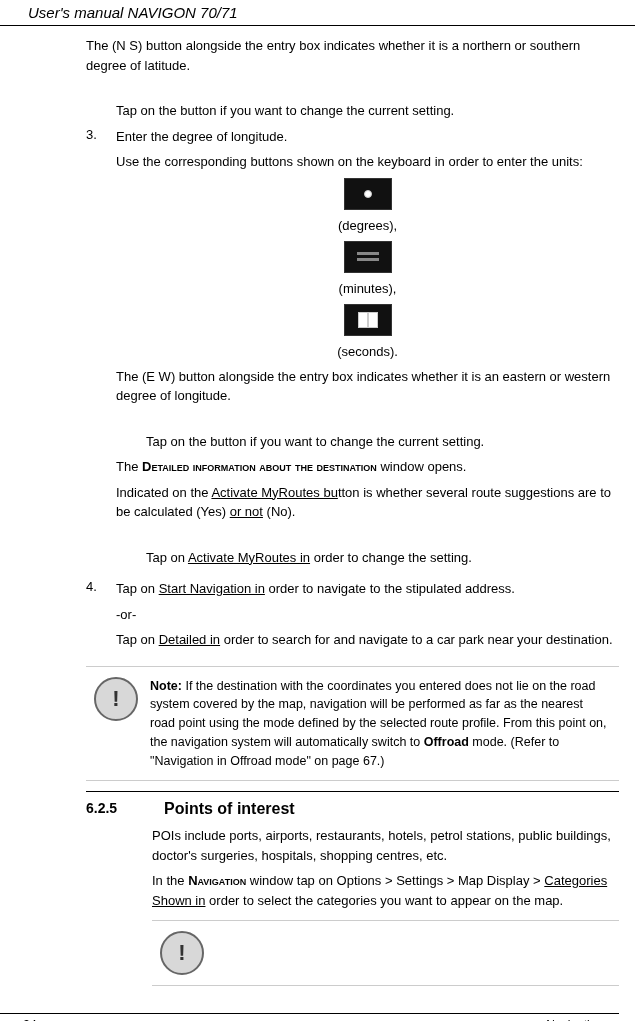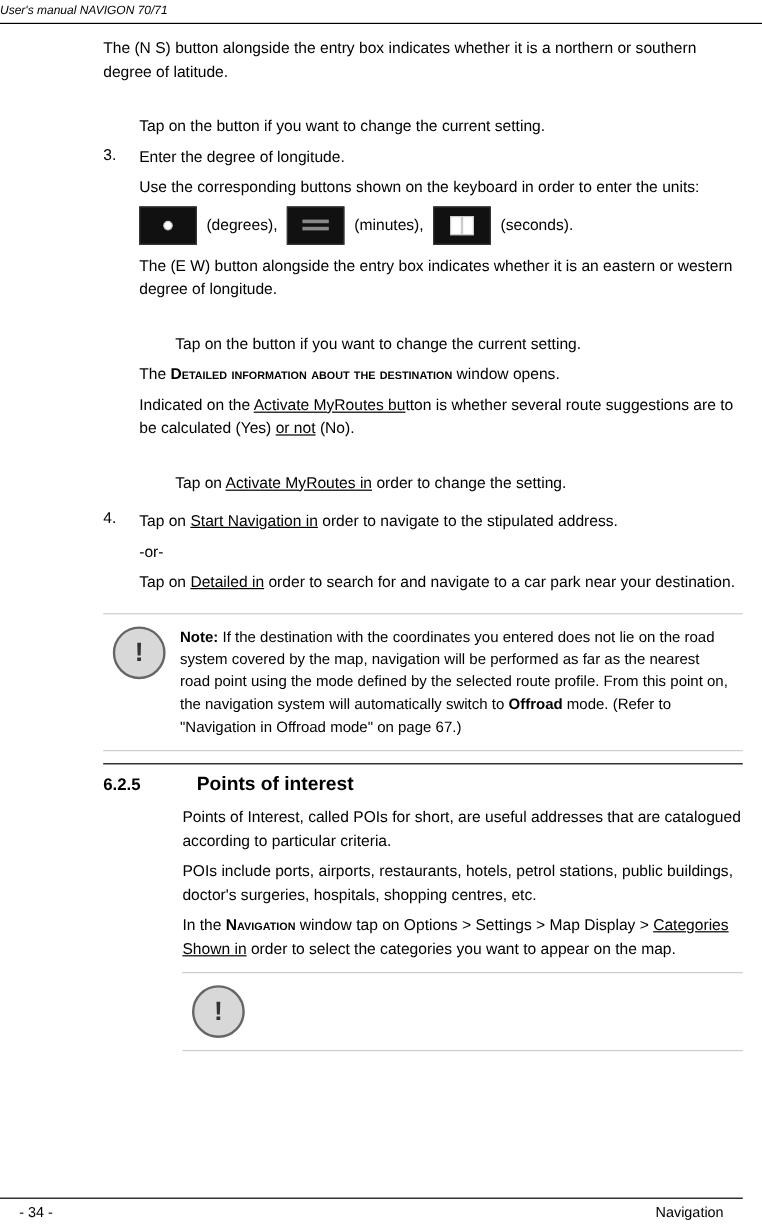--- a/index.html
+++ b/index.html
@@ -8,22 +8,22 @@
       font-size: 13px;
       color: #000;
       background: #fff;
       width: 635px;
       min-height: 1021px;
       position: relative;
     }
 
     .page-header {
       border-bottom: 1px solid #000;
-      padding: 4px 0;
-      font-size: 10px;
+      padding: 4px 28px;
+      font-size: 15px;
       font-style: italic;
     }
 
     .page-footer {
       position: absolute;
       bottom: 0;
       left: 0;
       right: 16px;
       border-top: 1px solid #000;
       padding: 4px 16px;
@@ -64,20 +64,21 @@
     p {
       margin-bottom: 6px;
       line-height: 1.5;
     }
 
     .icons-row {
       display: flex;
       align-items: center;
       gap: 8px;
       margin-bottom: 8px;
+      flex-direction: column;
     }
 
     .icon-box {
       width: 48px;
       height: 32px;
       background: #111;
       border: 1px solid #333;
       display: flex;
       align-items: center;
       justify-content: center;
@@ -263,21 +264,20 @@
         <span> If the destination with the coordinates you entered does not lie on the road system covered by the map, navigation will be performed as far as the nearest road point using the mode defined by the selected route profile. From this point on, the navigation system will automatically switch to </span><b>Offroad</b><span> mode. (Refer to "Navigation in Offroad mode" on page 67.)</span>
       </div>
     </div>
 
     <div class="section-header">
       <div class="section-num">6.2.5</div>
       <div class="section-title">Points of interest</div>
     </div>
 
     <div class="section-body">
-      <p>Points of Interest, called POIs for short, are useful addresses that are catalogued according to particular criteria.</p>
       <p>POIs include ports, airports, restaurants, hotels, petrol stations, public buildings, doctor's surgeries, hospitals, shopping centres, etc.</p>
       <p>
         In the <span class="smallcaps">Navigation</span> window tap on Options &gt; Settings &gt; Map Display &gt; <span class="underline">Categories Shown in</span> order to select the categories you want to appear on the map.
       </p>
 
       <div class="note-box">
         <div class="note-icon">!</div>
       </div>
     </div>
 

